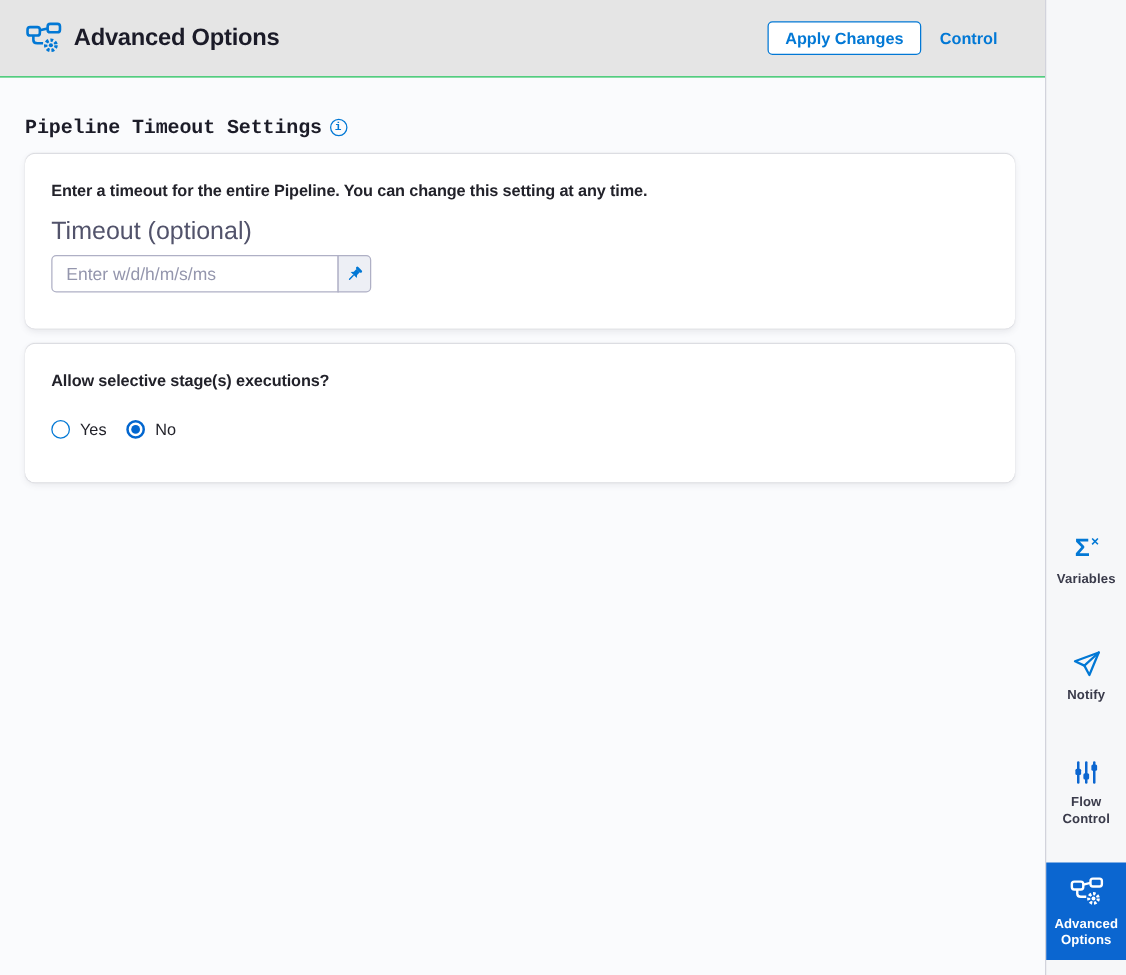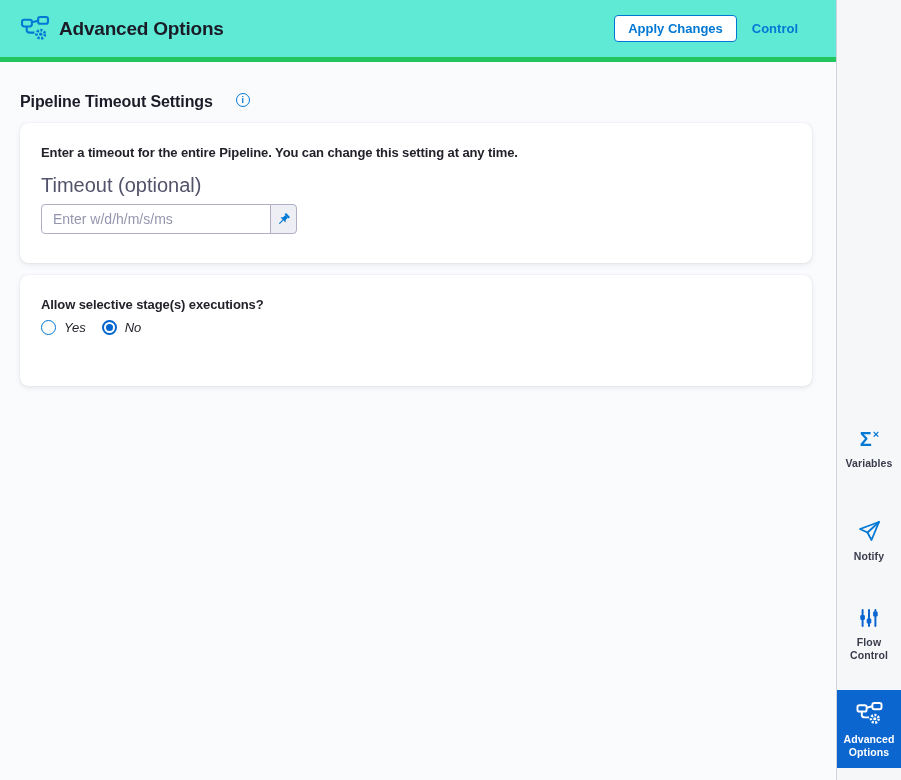--- a/index.html
+++ b/index.html
@@ -14,40 +14,40 @@
   body{
     font-family:"Liberation Sans","DejaVu Sans",sans-serif;
     background:#fafbfd;
     display:flex;
     overflow:hidden;
     color:var(--text-dark);
   }
   .main{width:836px;display:flex;flex-direction:column;}
   
   header{
-    height:62px;flex:0 0 62px;background:#5eead4;border-bottom:5px solid #22c55e;
+    height:62px;flex:0 0 62px;background:#e5e5e5;border-bottom:1px solid #22c55e;
     display:flex;align-items:center;padding:0 38px 0 20px;
   }
   .hicon{display:inline-flex;margin-right:9px;}
   h1{font-size:19px;font-weight:700;color:#1b1b28;letter-spacing:-0.2px;}
   .spacer{flex:1;}
   .apply-btn{
     height:27px;padding:0 13px;border:1px solid var(--accent);border-radius:4px;
     background:#fff;color:var(--accent);font-size:13px;font-weight:700;
     font-family:inherit;cursor:pointer;
   }
   .discard{
     margin-left:15px;color:var(--accent);font-size:13px;font-weight:700;
     text-decoration:none;cursor:pointer;
   }
   
   .content{flex:1;padding:31px 24px 0 20px;}
   .section-heading{
-    display:flex;gap:23px;
-    font-size:16px;font-weight:700;color:#1c1c28;letter-spacing:-0.1px;
+    display:flex;align-items:center;gap:6px;
+    font-size:16px;font-weight:700;color:#1c1c28;letter-spacing:-0.1px;font-family:Liberation Mono, monospace;
   }
   .section-heading.mt{margin-top:25px;}
   .info-icon{
     width:14px;height:14px;border:1.4px solid var(--accent);border-radius:50%;
     color:var(--accent);font-size:9px;font-weight:700;font-style:normal;
     display:inline-flex;align-items:center;justify-content:center;line-height:1;
     cursor:pointer;
   }
   .card{
     margin-top:12px;background:#fff;border-radius:8px;
@@ -63,21 +63,21 @@
     flex:1;min-width:0;height:30px;border:1px solid var(--border-input);
     border-radius:4px 0 0 4px;padding:0 11px;font-size:14px;
     font-family:inherit;color:#22222a;background:#fff;outline:none;
   }
   .input-row input::placeholder{color:#9496ad;}
   .pin-btn{
     width:27px;height:30px;margin-left:-1px;border:1px solid var(--border-input);
     border-radius:0 4px 4px 0;background:#edeff5;display:flex;align-items:center;
     justify-content:center;cursor:pointer;padding:0;
   }
-  .radio-row{margin-top:8px;display:flex;align-items:flex-end;font-style:italic;}
+  .radio-row{margin-top:24px;display:flex;align-items:flex-end;}
   .radio{
     width:15px;height:15px;border-radius:50%;border:1.5px solid var(--accent);
     background:#fff;display:inline-flex;align-items:center;justify-content:center;
     cursor:pointer;flex:0 0 auto;
   }
   .radio .dot{display:none;width:7px;height:7px;border-radius:50%;background:#0266cf;}
   .radio.checked{border-width:2px;border-color:#0266cf;}
   .radio.checked .dot{display:block;}
   .radio-label{margin-left:8px;font-size:13px;color:#22222a;}
   .radio-label.gap{margin-right:16px;}

